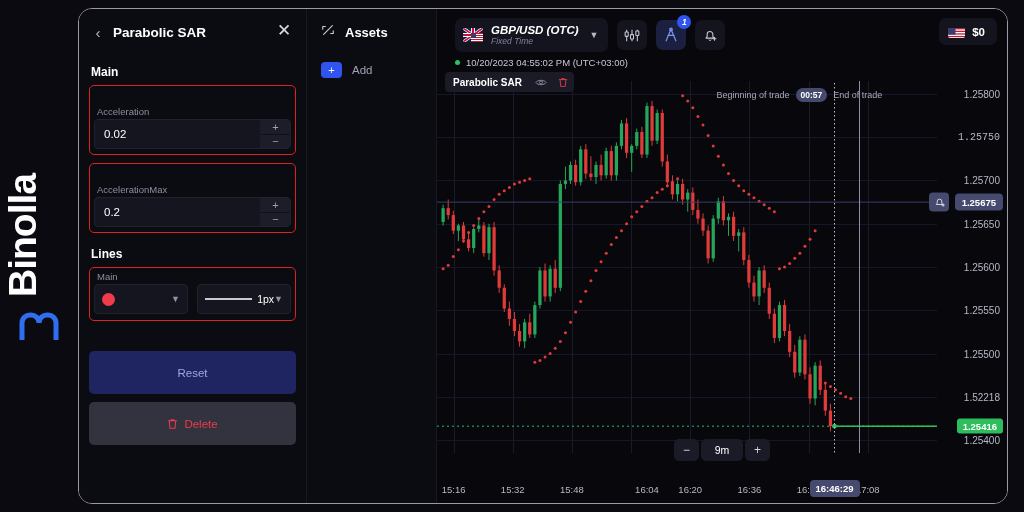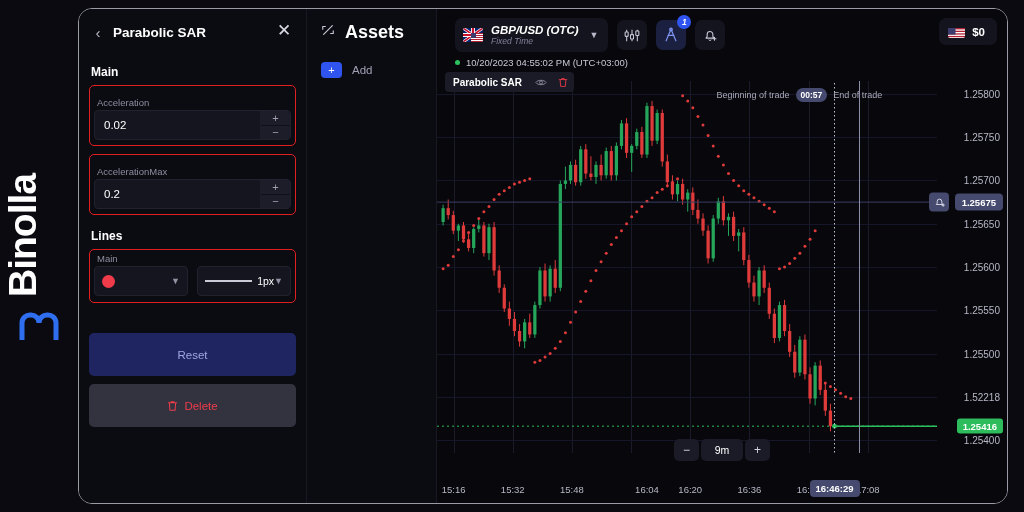--- a/index.html
+++ b/index.html
@@ -47,21 +47,21 @@
     width: 22px; height: 22px; display: flex; align-items: center; justify-content: center;
     color: #b9bac6; font-size: 15px; cursor: pointer;
   }
   .settings-title { flex: 1; font-size: 13.5px; font-weight: bold; color: #ffffff; margin-left: 4px; }
   .close-x { width: 20px; height: 20px; color: #d8d9e2; font-size: 17px; line-height: 18px; text-align: center; cursor: pointer; }
 
   .sec-title { font-size: 12px; font-weight: bold; color: #ffffff; margin: 10px 0 6px 12px; }
 
   .field-box {
     margin: 0 10px 8px 10px; border: 1.6px solid #e02020; border-radius: 5px;
-    padding: 10px 4px 5px 4px; position: relative;
+    padding: 19px 4px 5px 4px; position: relative;
   }
   .field-label { font-size: 9.5px; color: #8e8fa0; margin: 1px 0 2px 3px; }
   .field-ctl {
     display: flex; height: 30px; background: #15151f; border-radius: 4px; overflow: hidden;
     border: 1px solid #22222f;
   }
   .field-val {
     flex: 1; display: flex; align-items: center; padding-left: 9px;
     font-size: 11.5px; color: #ffffff; background: transparent; border: none; outline: none;
     font-family: "Liberation Sans", sans-serif;
@@ -95,21 +95,21 @@
   .btn-reset { background: #1e2560; color: #9fa6e0; margin-top: 30px; }
   .btn-delete { background: #33333f; color: #ef3b4a; margin-top: 8px; gap: 6px; }
   .trash-ico { width: 11px; height: 12px; }
 
   
   .assets {
     position: absolute; left: 228px; top: 0; width: 130px; height: 100%;
     background: #0b0b12; border-right: 1px solid #191923;
   }
   .assets-head { display: flex; align-items: center; height: 46px; padding-left: 14px; gap: 10px; }
-  .assets-title { font-size: 18px; font-weight: bold; color: #ffffff; }
+  .assets-title { font-size: 13px; font-weight: bold; color: #ffffff; }
   .add-row { display: flex; align-items: center; gap: 10px; padding-left: 14px; margin-top: 7px; }
   .add-btn {
     width: 21px; height: 16px; border-radius: 4px; background: #2f54ef;
     color: #fff; font-size: 11px; display: flex; align-items: center; justify-content: center; cursor: pointer;
   }
   .add-lbl { font-size: 11.5px; color: #9fa0b2; }
 
   
   .chartwrap {
     position: absolute; left: 358px; top: 0; right: 0; bottom: 0;
@@ -656,21 +656,21 @@
             <line x1="397.5" x2="500" y1="345.1813953488356" y2="345.1813953488356" stroke="#2ebd5d" stroke-width="1.4"></line>
             <circle cx="397.5" cy="345.1813953488356" r="2.4" fill="#2ebd5d"></circle>
             <line x1="0" x2="500" y1="121.1162790697679" y2="121.1162790697679" stroke="#3a3f66" stroke-width="1"></line>
             <line x1="397.5" x2="397.5" y1="-10" y2="372" stroke="#bfc0d6" stroke-width="1" stroke-dasharray="1.5 2.5"></line>
             <line x1="422.5" x2="422.5" y1="-10" y2="372" stroke="#8c8da6" stroke-width="1"></line>
           </svg>
       </div>
 
       <div class="pricescale">
           <div class="lbl" style="top: 12.9767px;">1.25800</div>
-          <div class="lbl" style="top: 56.2326px;">1.25750</div>
+          <div class="lbl" style="top: 56.2326px; font-family: Liberation Mono, monospace;">1.25750</div>
           <div class="lbl" style="top: 99.4884px;">1.25700</div>
           <div class="lbl" style="top: 142.744px;">1.25650</div>
           <div class="lbl" style="top: 186px;">1.25600</div>
           <div class="lbl" style="top: 229.256px;">1.25550</div>
           <div class="lbl" style="top: 272.512px;">1.25500</div>
           <div class="lbl" style="top: 315.767px;">1.52218</div>
           <div class="lbl" style="top: 359.023px;">1.25400</div>
           <div class="cur-pill" style="top: 345.181px; background: rgb(46, 189, 93);">1.25416</div>
           <div class="alert-pill" style="top: 121.116px; background: rgb(69, 74, 110);">1.25675</div>
           <div class="alert-ico-box" style="top: 121.116px;">

